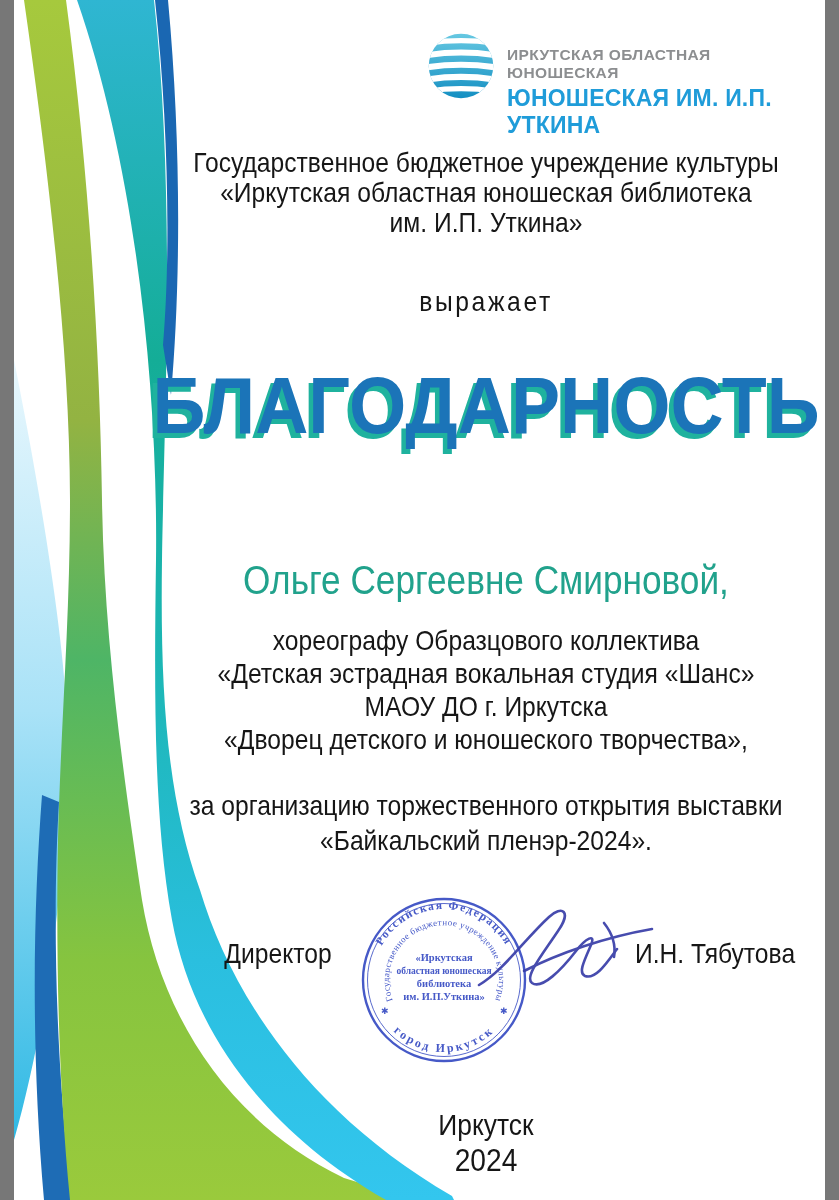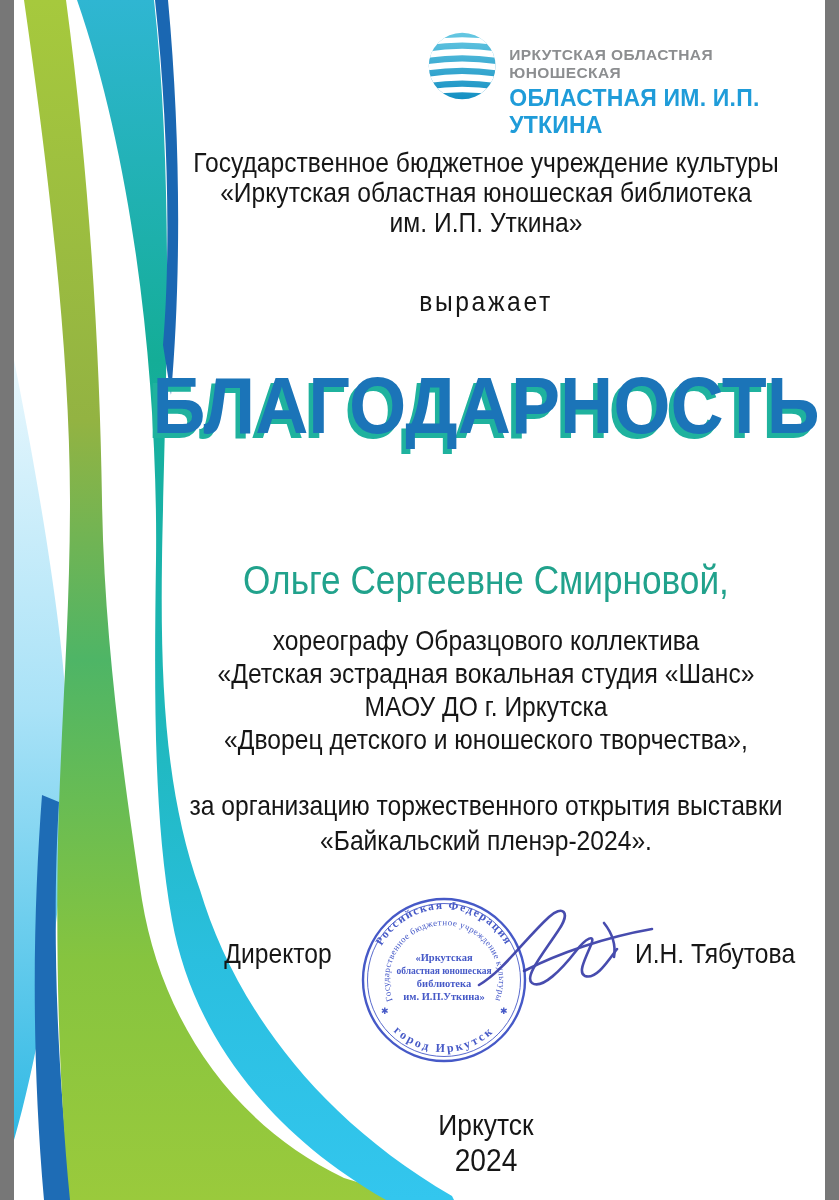--- a/index.html
+++ b/index.html
@@ -96,21 +96,21 @@
       <g clip-path="url(#globeClip)" fill="#ffffff">
         <path d="M0,12 Q39,6 78,12 L78,18 Q39,12 0,18 Z"></path>
         <path d="M0,25 Q39,19 78,25 L78,32 Q39,26 0,32 Z"></path>
         <path d="M0,39 Q39,33 78,39 L78,46 Q39,40 0,46 Z"></path>
         <path d="M0,53 Q39,47 78,53 L78,60 Q39,54 0,60 Z"></path>
         <path d="M0,67 Q39,61 78,67 L78,73 Q39,67 0,73 Z"></path>
       </g>
     </svg>
     <div class="logo-text">
       <div class="logo-line1">ИРКУТСКАЯ ОБЛАСТНАЯ ЮНОШЕСКАЯ</div>
-      <div class="logo-line2">ОБЛАСТНАЯ ИМ. И.П. УТКИНА</div>
+      <div class="logo-line2">ЮНОШЕСКАЯ ИМ. И.П. УТКИНА</div>
     </div>
   </div>
 
   <div class="content">
 
     <div class="org-block cond">
       <div>Государственное бюджетное учреждение культуры</div>
       <div>«Иркутская областная юношеская библиотека</div>
       <div>им. И.П. Уткина»</div>
     </div>

